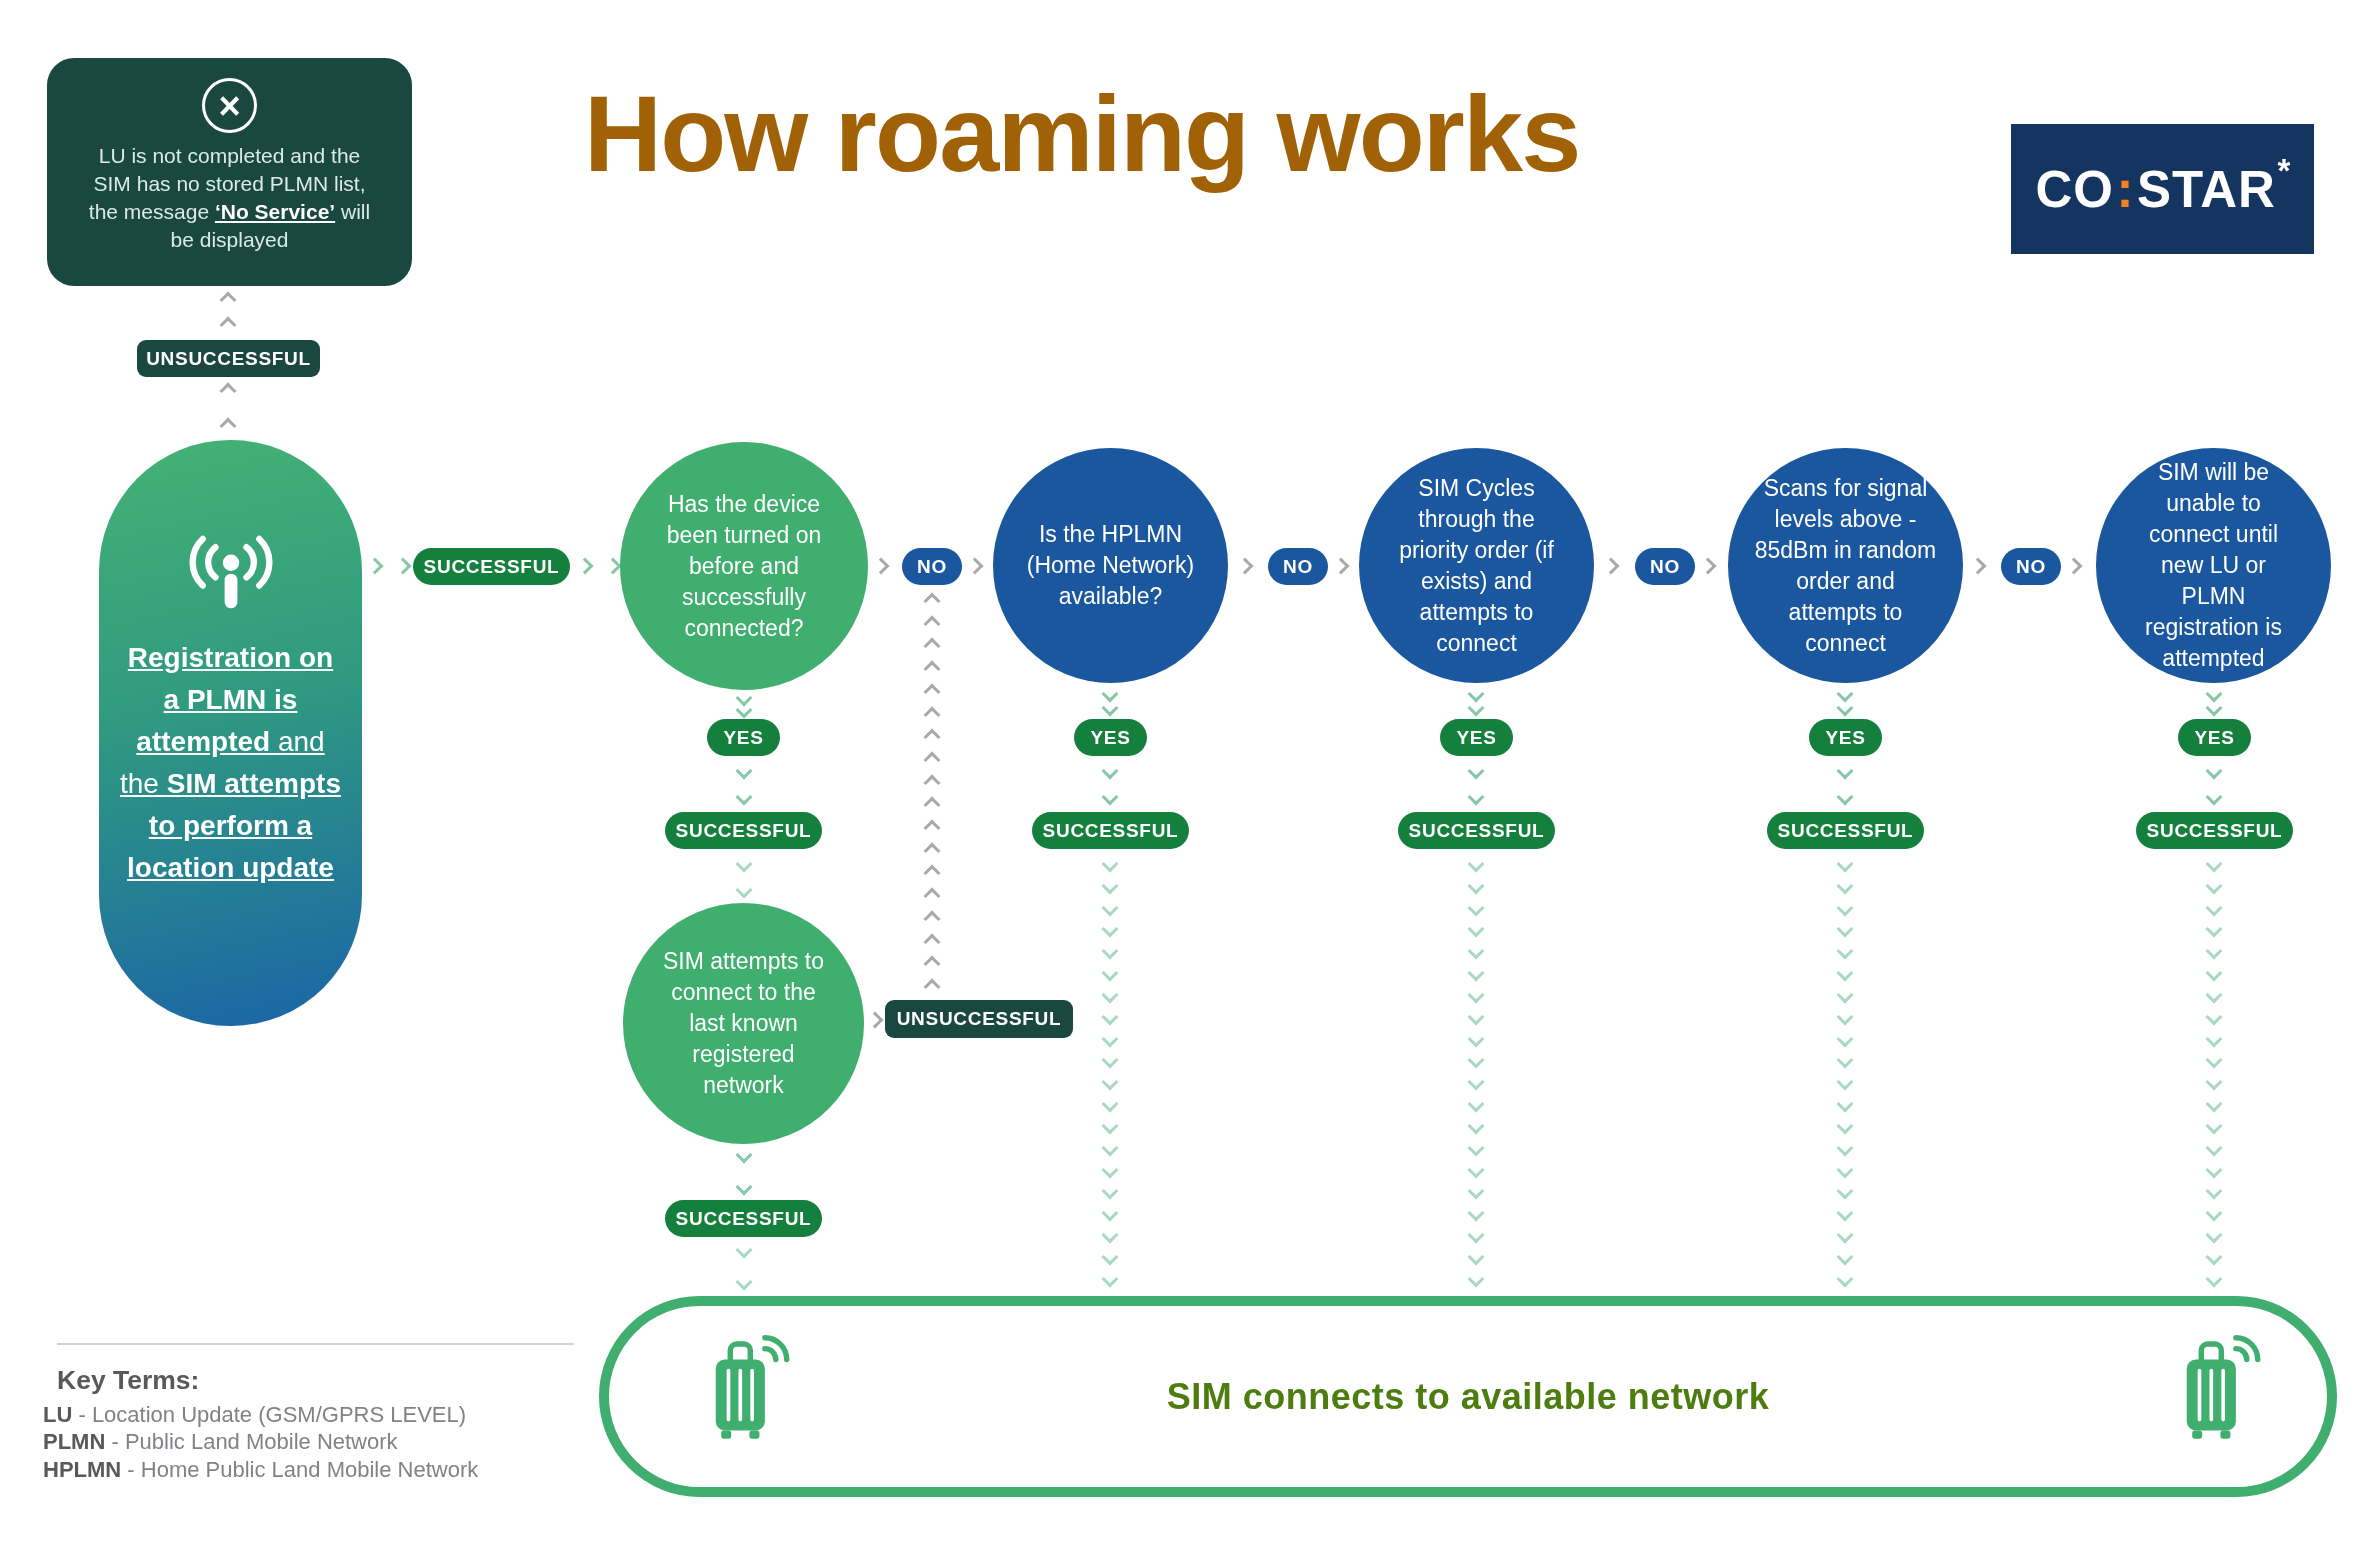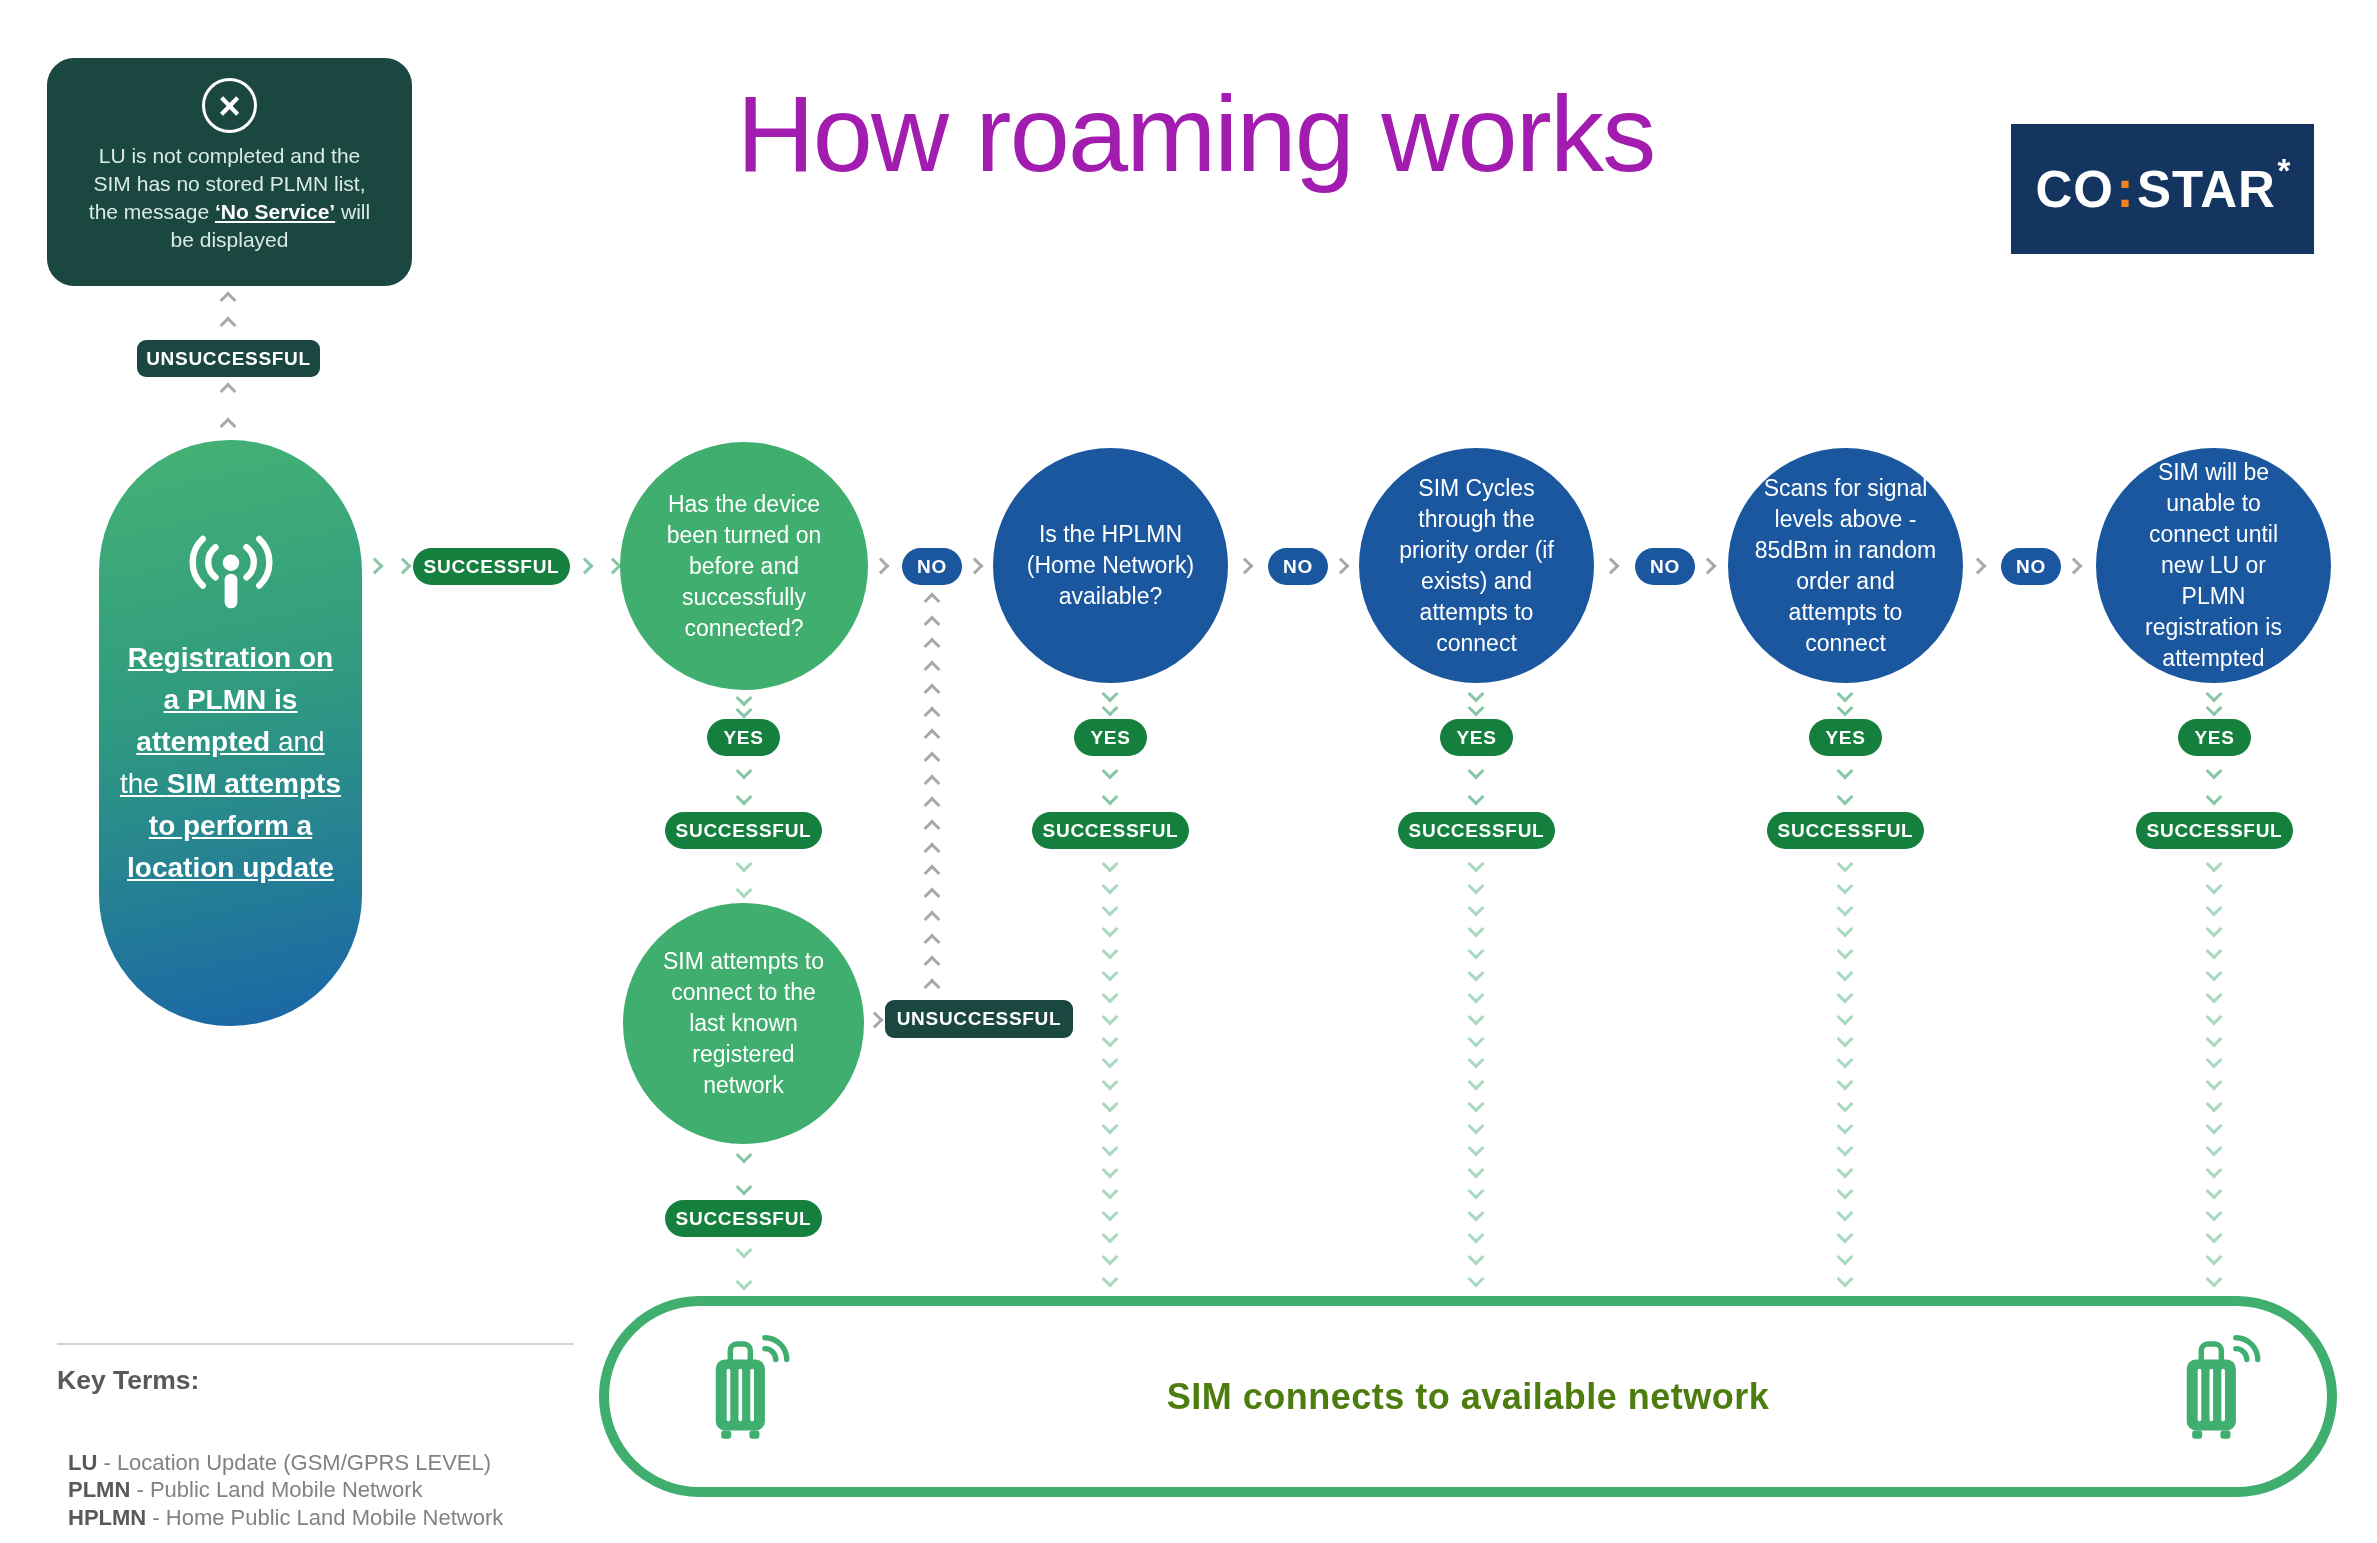--- a/index.html
+++ b/index.html
@@ -1,19 +1,19 @@
 <!DOCTYPE html>
 <html style="font-size:14.6px"><head>
 <meta charset="utf-8">
 <style>
   html,body{margin:0;padding:0;background:#ffffff;font-family:"Liberation Sans",sans-serif;}
   .canvas{position:relative;width:2377px;height:1543px;background:#ffffff;overflow:hidden;}
 
-  .title{position:absolute;left:584px;top:80px;width:1223px;text-align:center;
-         font-size:108px;font-weight:normal;color:#a21caf;letter-spacing:-1.8px;line-height:1;}
+  .title{position:absolute;left:584px;top:80px;width:1223px;text-align:left;
+         font-size:108px;font-weight:bold;color:#a16207;letter-spacing:-1.8px;line-height:1;}
 
   
   .logo{position:absolute;left:2011px;top:124px;width:303px;height:130px;background:#14355f;
         display:flex;align-items:center;justify-content:center;color:#fff;font-weight:bold;
         font-size:51px;letter-spacing:0.9px;}
   .logo .colon{color:#f58220;margin:0 2.7px;font-weight:bold;}
   .logo .mark{font-size:33px;position:relative;top:-18px;left:1.8px;}
 
   
   .note{position:absolute;left:47px;top:58px;width:365px;height:228px;background:#1b4741;
@@ -59,21 +59,21 @@
 
   
   .result-bar{position:absolute;left:599px;top:1296px;width:1738px;height:201px;border:10px solid #3fae6e;
               border-radius:106px;box-sizing:border-box;display:flex;align-items:center;justify-content:center;background:#fff;}
   .result-text{color:#4d7c0f;font-size:36px;font-weight:bold;letter-spacing:0.5px;}
   .lug{position:absolute;top:1332px;}
 
   
   .kt-divider{position:absolute;left:57px;top:1343px;width:517px;height:1.8px;background:#d1d3d4;}
   .kt-heading{position:absolute;left:57px;top:1365px;font-size:26.5px;font-weight:bold;color:#58595b;}
-  .kt-item{position:absolute;left:68px;font-size:22px;color:#808285;margin-top:48px;}
+  .kt-item{position:absolute;left:43px;font-size:22px;color:#808285;}
   .kt-item b{color:#58595b;}
 </style>
 </head>
 <body>
 
 <div class="canvas">
 
   <div class="title">How roaming works</div>
 
   <div class="logo">

